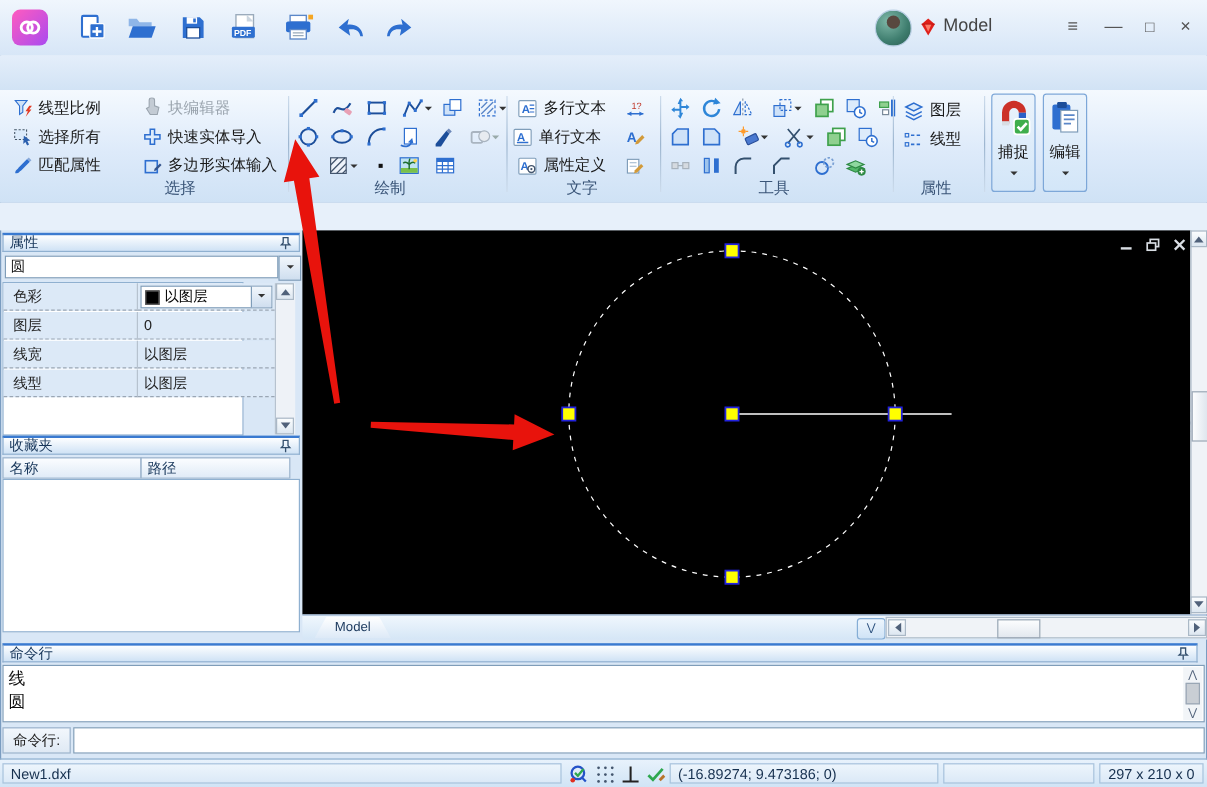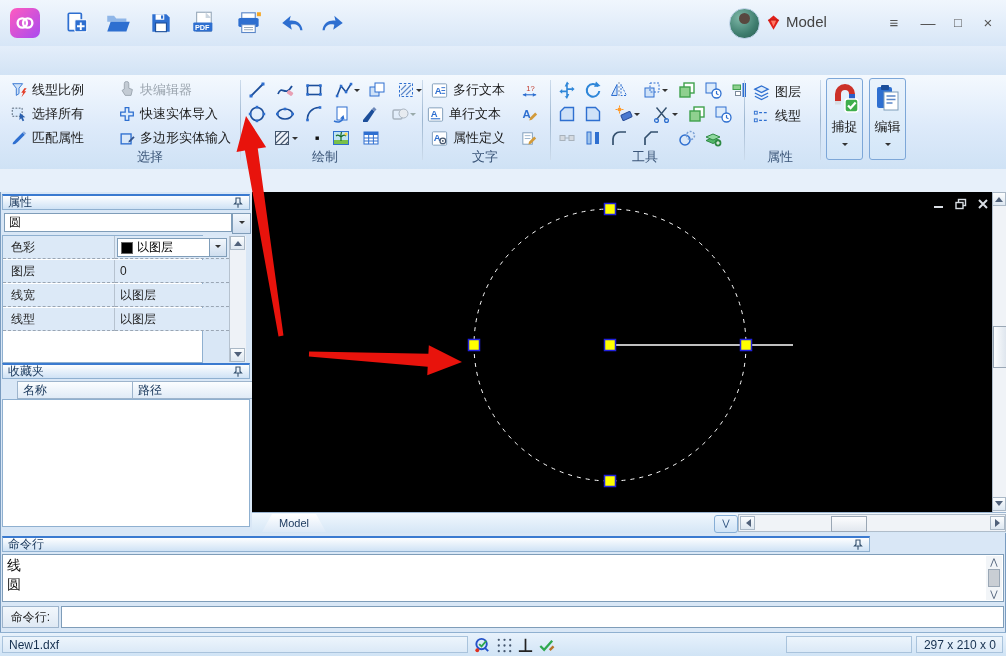--- a/index.html
+++ b/index.html
@@ -73,21 +73,21 @@
   #color-combo .sw{width:10px;height:10px;background:#000;border:1px solid #666;flex:none}
   #color-combo .cbtn{margin-left:auto;width:16px;height:17px;border-left:1px solid #7f9db9;
     background:linear-gradient(#f2f7fc,#cfdeef);display:flex;align-items:center;justify-content:center;}
   .vscroll{position:absolute;width:16px;background:#eef2f7;border-left:1px solid #b6c2cf;}
   .sbtn{position:absolute;left:0;width:15px;height:14px;background:linear-gradient(#fbfdfe,#dde7f1);border:1px solid #aab8c6;
     display:flex;align-items:center;justify-content:center;box-sizing:border-box;}
   .tu{width:0;height:0;border:4px solid transparent;border-bottom:5px solid #50617a;margin-top:-3px}
   .td{width:0;height:0;border:4px solid transparent;border-top:5px solid #50617a;margin-bottom:-3px}
   .tl{width:0;height:0;border:4px solid transparent;border-right:5px solid #50617a;margin-left:-3px}
   .tr{width:0;height:0;border:4px solid transparent;border-left:5px solid #50617a;margin-right:-3px}
-  #fav-cols{position:absolute;left:17px;top:381px;width:248px;height:18px;}
+  #fav-cols{position:absolute;left:2px;top:381px;width:248px;height:18px;}
   .fav-col{position:absolute;top:0;height:18px;background:linear-gradient(#fbfdff,#e0ebf7);border:1px solid #9db4cc;
     display:flex;align-items:center;padding-left:5px;box-sizing:border-box;font-size:12px;color:#17365a;}
   #fav-body{position:absolute;left:2px;top:399px;width:248px;height:128px;background:#fff;border:1px solid #8fb0d0;box-sizing:border-box;}
 
   
   #canvas{position:absolute;left:252px;top:192px;width:740px;height:320px;background:#000;}
   .cwctl{position:absolute;top:5px;width:18px;height:14px;display:flex;align-items:center;justify-content:center;}
 
   
   #modelstrip{position:absolute;left:252px;top:512px;width:754px;height:20px;border-top:1px solid #9ab4d0;
@@ -941,21 +941,21 @@
     <div class="sbtn" style="top:1px;left:1px">
         <span class="tl"></span>
       </div>
     <div id="hthumb"></div>
     <div class="sbtn" style="top:1px;left:251px">
         <span class="tr"></span>
       </div>
   </div>
 </div>
 
-<div class="phead" style="top:536px;width:868px">
+<div class="phead" style="top:536px;width:996px">
   <span>命令行</span>
   <span class="ico">
       <svg width="12" height="12">
         <use href="#s-pin"></use>
       </svg>
     </span>
 </div>
 <div id="cmd-history">
   <div>线</div>
   <div>圆</div>
@@ -987,22 +987,25 @@
   <div class="sico" style="left:515px">
       <svg width="19" height="19">
         <use href="#s-perp"></use>
       </svg>
     </div>
   <div class="sico" style="left:536px">
       <svg width="19" height="19">
         <use href="#s-draft"></use>
       </svg>
     </div>
+  <div class="spanel" style="left:558px;width:224px">
+      <span>(-16.89274; 9.473186; 0)</span>
+    </div>
   <div class="spanel" style="left:786px;width:126px"></div>
-  <div class="spanel" style="left: 916px;width:87px;justify-content:flex-end">
+  <div class="spanel" style="left: 916px;width:87px;justify-content:center">
       <span>297 x 210 x 0</span>
     </div>
 </div>
 
 <svg id="overlay" style="position:absolute;left:0;top:0;z-index:90;pointer-events:none" width="1006" height="656">
     <line x1="610" y1="345" x2="793" y2="345" stroke="#ffffff" stroke-width="1.3"></line>
     <circle cx="610" cy="345" r="136" fill="none" stroke="#ffffff" stroke-width="1" stroke-dasharray="4 5"></circle>
     <rect x="604.5" y="203.5" width="11" height="11" fill="#ffff00" stroke="#2222dd" stroke-width="1.5"></rect>
     <rect x="468.5" y="339.5" width="11" height="11" fill="#ffff00" stroke="#2222dd" stroke-width="1.5"></rect>
     <rect x="604.5" y="339.5" width="11" height="11" fill="#ffff00" stroke="#2222dd" stroke-width="1.5"></rect>

